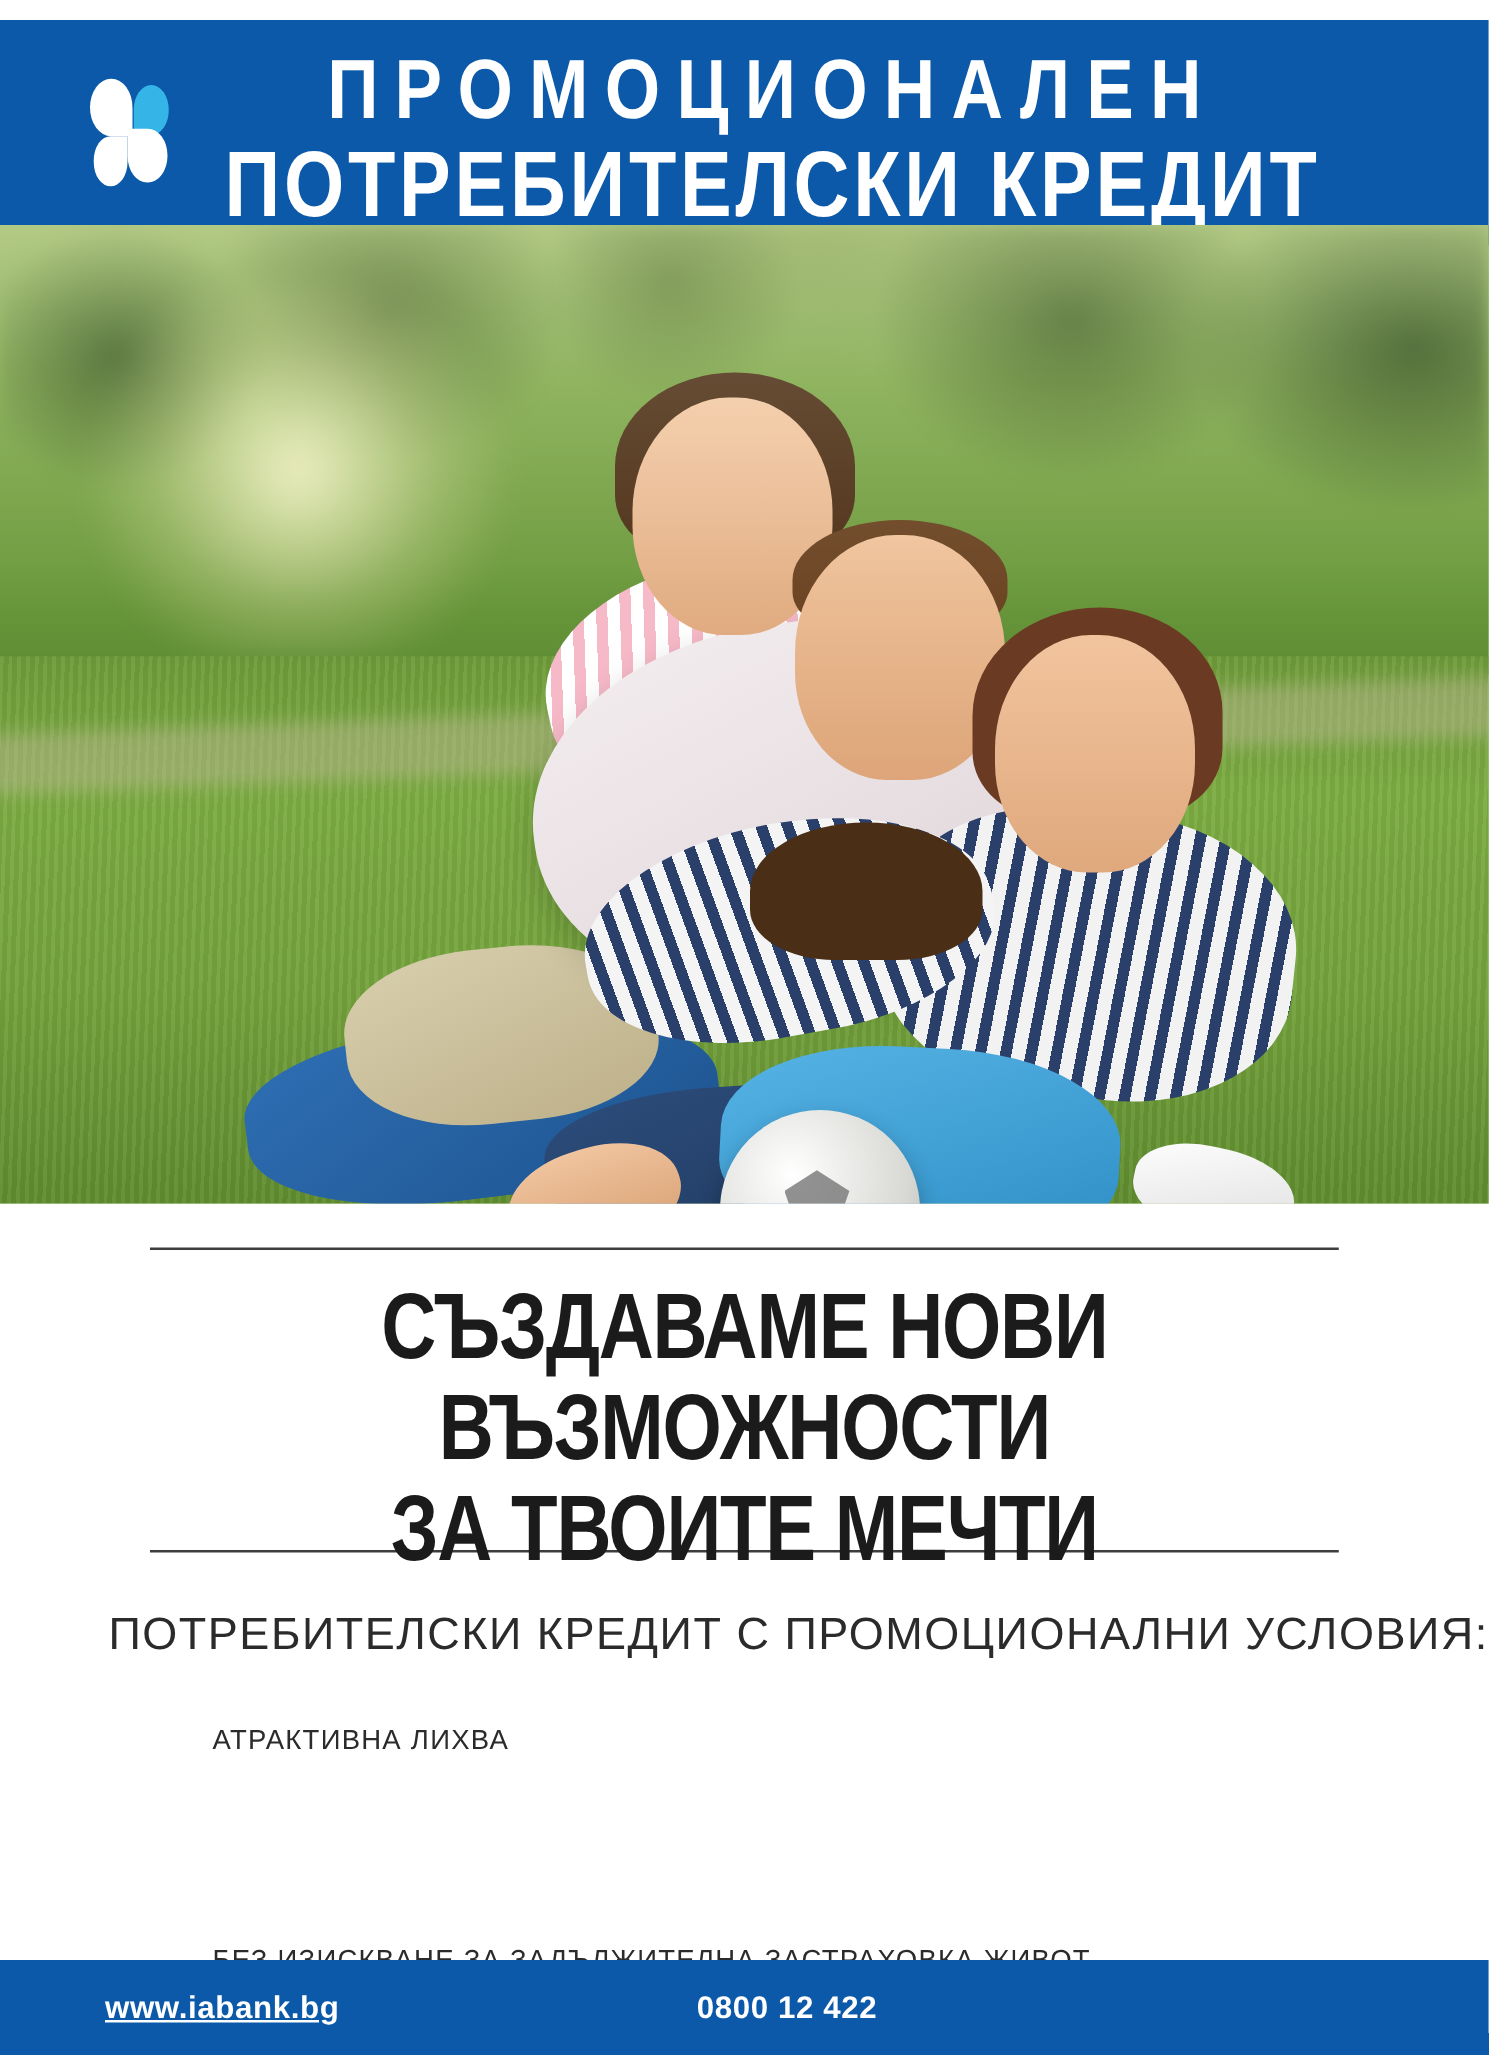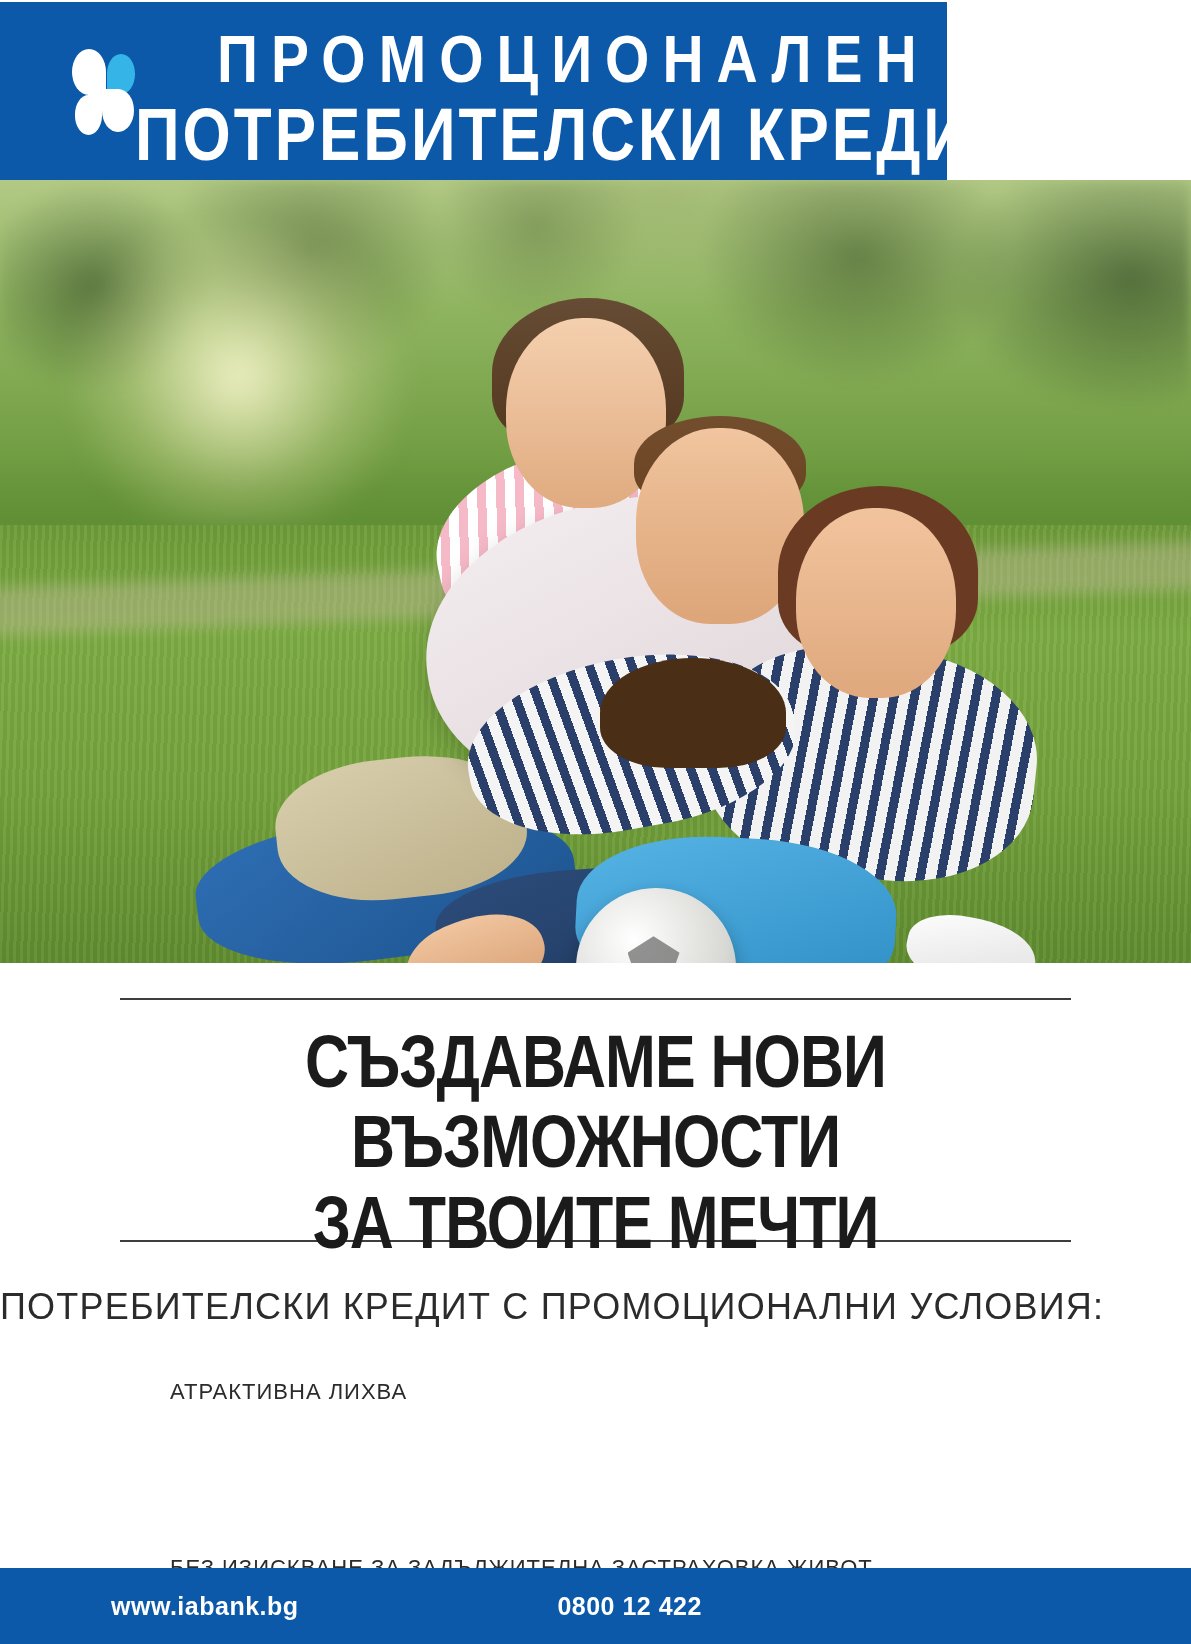--- a/index.html
+++ b/index.html
@@ -11,22 +11,22 @@
     width: 1191px;
     height: 1644px;
     font-family: "Liberation Sans", sans-serif;
     overflow: hidden;
     position: relative;
   }
 
   
   .header {
     position: absolute;
-    left: 0; top: 2px;
-    width: 947px;
+    left: 0; top: 16px;
+    width: 1191px;
     height: 180px;
     background: #0b59a8;
     display: flex;
     align-items: center;
   }
   .logo-wrap {
     width: 135px;
     min-width: 135px;
     display: flex;
     align-items: center;
@@ -268,21 +268,21 @@
     font-weight: bold;
     font-size: 61px;
     line-height: 1.08;
     letter-spacing: -1px;
     padding: 18px 60px 6px 60px;
     transform: scaleY(1.22);
     transform-origin: center top;
   }
   .headline .l2 { display: block; }
   .subhead {
-    text-align: left;
+    text-align: right;
     color: #2b2b2b;
     font-size: 36px;
     letter-spacing: 1.2px;
     margin-top: 44px;
   }
   .bullets {
     margin: 48px 0 0 118px;
   }
   .bullet {
     display: flex;
@@ -343,21 +343,21 @@
     width: 1191px;
     height: 76px;
     background: #0b59a8;
     display: flex;
     align-items: center;
     color: #ffffff;
     font-weight: bold;
     font-size: 25px;
     letter-spacing: .5px;
   }
-  .footer-left { width: 33.33%; padding-left: 111px; box-sizing: border-box; }
+  .footer-left { width: 33.33%; padding-left: 84px; box-sizing: border-box; text-decoration: underline; }
   .footer-center { width: 33.33%; text-align: center; }
   .footer-right { width: 33.33%; text-align: right; padding-right: 92px; box-sizing: border-box; }
 </style>
 </head>
 <body>
 
 <div class="header">
   <div class="logo-wrap">
     <div class="logo">
       <div class="mark">

